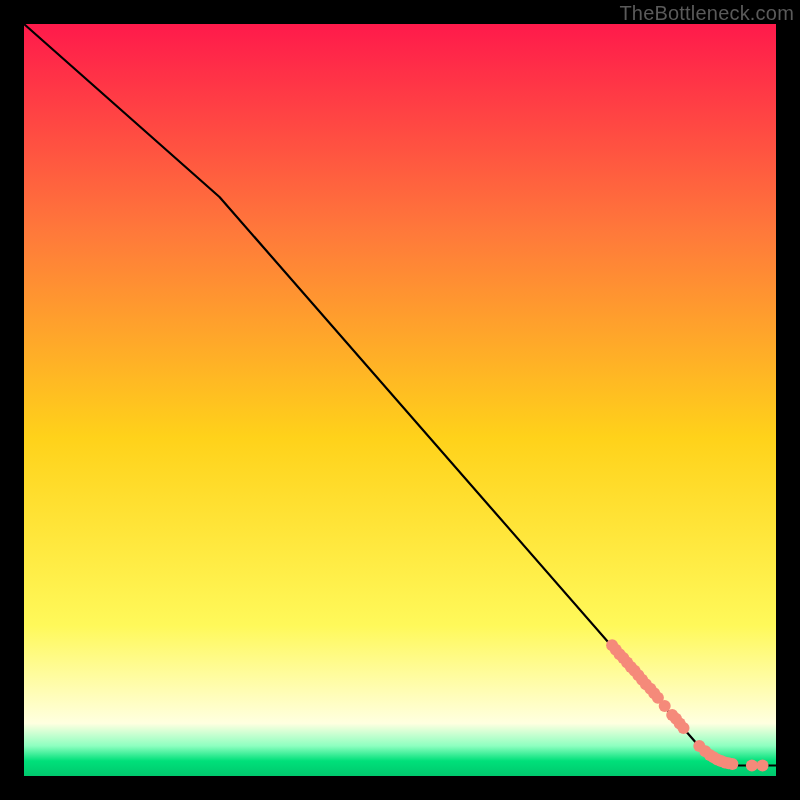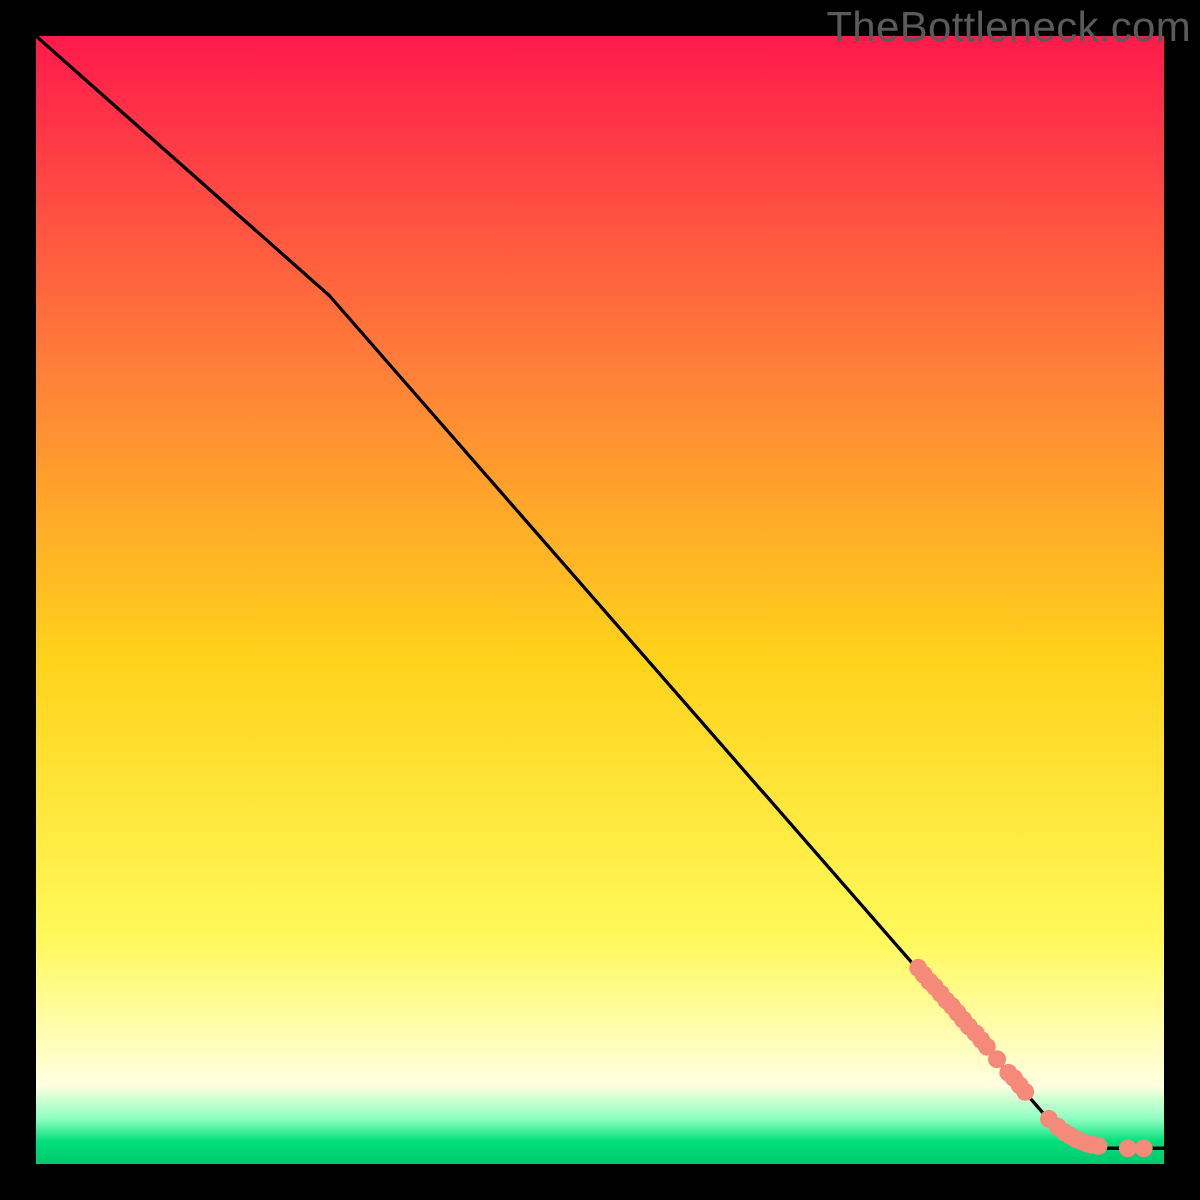--- a/index.html
+++ b/index.html
@@ -15,21 +15,21 @@
     position: relative;
     width: 800px;
     height: 800px;
     background: #000;
   }
   .watermark {
     position: absolute;
     top: 2px;
     right: 6px;
     color: #5a5a5a;
-    font-size: 28px;
+    font-size: 20px;
     font-weight: 400;
     letter-spacing: 0.2px;
     user-select: none;
   }
   svg { display: block; }
 </style>
 </head>
 <body>
 
 <div class="stage">

